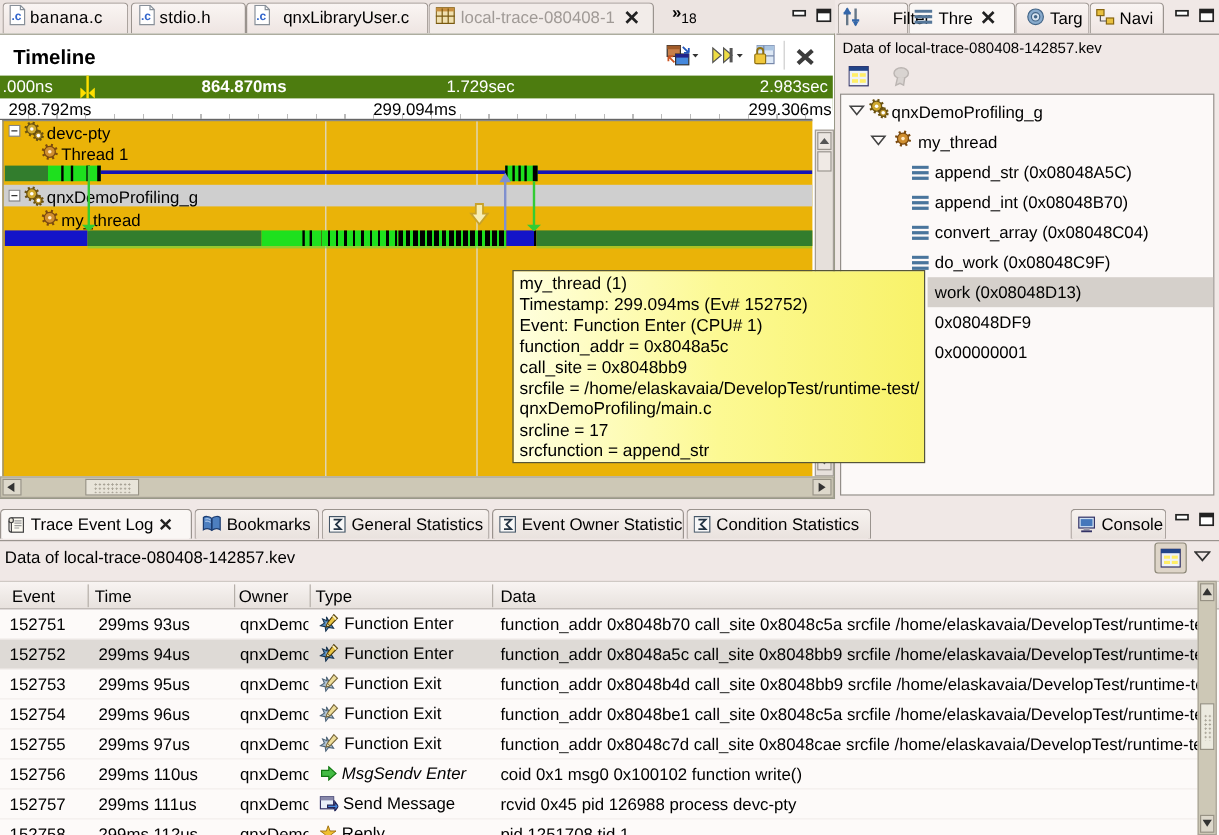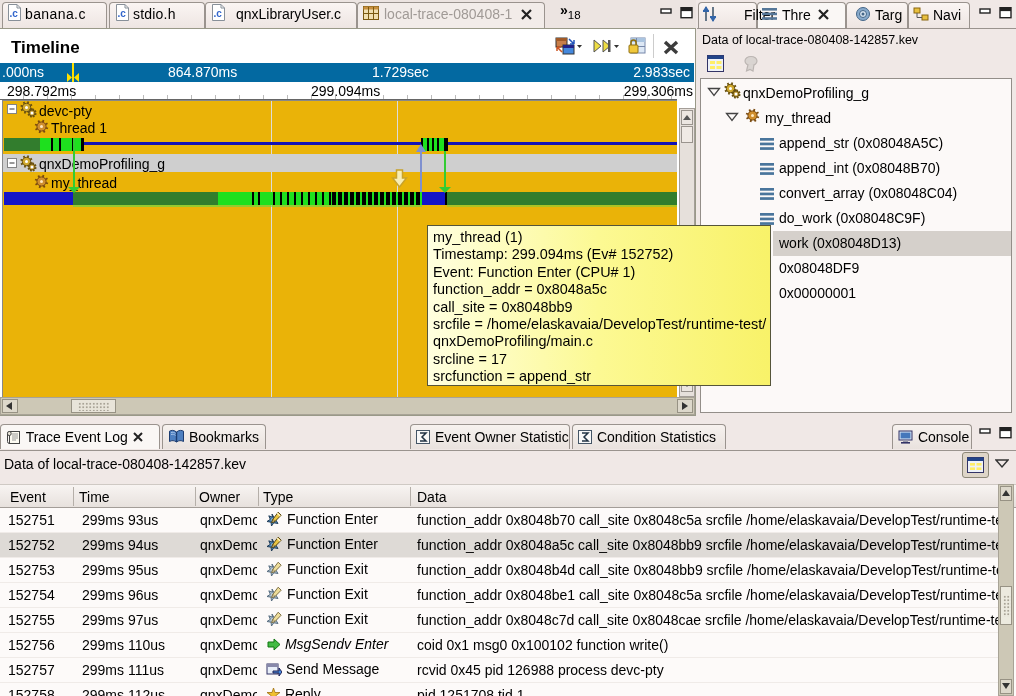--- a/index.html
+++ b/index.html
@@ -80,23 +80,23 @@
  <line x1="8.5" y1="1" x2="8.5" y2="16" stroke="#7788aa"></line>
     <line x1="3" y1="9.5" x2="17" y2="9.5" stroke="#7788aa"></line>
  <rect x="1" y="8" width="9" height="8" rx="1" fill="#f0c83c" stroke="#907010"></rect>
  <path d="M3 8 L3 5.5 A2.5 2.5 0 0 1 8 5.5 L8 8" fill="none" stroke="#907010" stroke-width="1.6"></path>
 </svg>
 <div class="abs" style="left:653px;top:34px;width:1px;height:24px;background:#ccc;"></div>
 <svg class="abs" style="left:662px;top:39px" width="18" height="17">
     <path d="M3 3 L15 14 M15 3 L3 14" stroke="#3c3c3c" stroke-width="3.4"></path>
   </svg>
 
-<div class="abs" style="left:0;top:63px;width:694px;height:29px;background:#0369a1;">
+<div class="abs" style="left:0;top:63px;width:694px;height:29px;background:#4d7c0f;">
   <div class="abs" style="left:2px;top:1px;color:#fff;">.000ns</div>
-  <div class="abs" style="left:168px;top:1px;color:#fff;">864.870ms</div>
+  <div class="abs" style="left:168px;top:1px;color:#fff;font-weight:bold;">864.870ms</div>
   <div class="abs" style="left:372px;top:1px;color:#fff;">1.729sec</div>
   <div class="abs" style="right:4px;top:1px;color:#fff;">2.983sec</div>
   <div class="abs" style="left:0;bottom:0;width:694px;height:5px;background:repeating-linear-gradient(90deg, rgba(255,240,215,0) 0px, rgba(255,240,215,0) 3.8px, rgba(252,240,220,0.95) 3.8px, rgba(252,240,220,0.95) 4.8px);"></div>
   <div class="abs" style="left:0;bottom:0;width:694px;height:8px;background:repeating-linear-gradient(90deg, rgba(255,240,215,0) 0px, rgba(255,240,215,0) 23px, rgba(252,240,220,0.95) 23px, rgba(252,240,220,0.95) 24px);"></div>
   <div class="abs" style="left:72px;top:0;width:2px;height:19px;background:#ffe000;"></div>
   <svg class="abs" style="left:66px;top:10px" width="14" height="9">
       <path d="M1 0 L6 4.5 L1 9 Z" fill="#ffe000"></path>
       <path d="M13 0 L8 4.5 L13 9 Z" fill="#ffe000"></path>
     </svg>
 </div>
@@ -420,20 +420,24 @@
         <rect x="1.5" y="1.5" width="3.6" height="4" rx="1.6" fill="#e8e4d8" stroke="#444"></rect>
         <path d="M3.5 13.5 Q1.5 13.5 1.5 11.5 L1.5 4" fill="none" stroke="#444"></path>
       </svg> Trace Event Log <svg width="12" height="12" style="vertical-align:-1px">
         <path d="M2 2 L10 10 M10 2 L2 10" stroke="#222" stroke-width="2"></path>
       </svg></div>
     <div class="abs" style="left:162px;top:0;width:104px;height:25px;border:1px solid #9a938e;border-bottom:none;border-radius:4px 4px 0 0;background:linear-gradient(#f7f2ef,#e9e2de);white-space:nowrap;padding:4px 0 0 5px;overflow:hidden;"><svg width="17" height="15" style="vertical-align:-2px">
         <path d="M8.5 3 C6 0.8 2.8 1.2 1.5 2.2 L1.5 12.5 C3.5 11.2 6.5 11.3 8.5 13 C10.5 11.3 13.5 11.2 15.5 12.5 L15.5 2.2 C14.2 1.2 11 0.8 8.5 3 Z" fill="#4d7fc0" stroke="#1c3c70" stroke-width="1"></path>
         <path d="M8.5 3 L8.5 13" stroke="#1c3c70" stroke-width="1.4"></path>
         <path d="M3 3.5 C4.5 3 6.5 3.4 7.5 4.4 M3 5.5 C4.5 5 6.5 5.4 7.5 6.4" stroke="#a8c4e8" stroke-width="1" fill="none"></path>
       </svg> Bookmarks</div>
+    <div class="abs" style="left:268px;top:0;width:140px;height:25px;border:1px solid #9a938e;border-bottom:none;border-radius:4px 4px 0 0;background:linear-gradient(#f7f2ef,#e9e2de);white-space:nowrap;padding:4px 0 0 5px;overflow:hidden;"><svg width="15" height="14" style="vertical-align:-2px">
+        <rect x="0.5" y="0.5" width="13" height="13" fill="#f8f8f8" stroke="#445566"></rect>
+        <path d="M4 3 L10 3 L6 7 L10 11 L4 11" fill="none" stroke="#223344" stroke-width="1.5"></path>
+      </svg> General Statistics</div>
     <div class="abs" style="left:572px;top:0;width:154px;height:25px;border:1px solid #9a938e;border-bottom:none;border-radius:4px 4px 0 0;background:linear-gradient(#f7f2ef,#e9e2de);white-space:nowrap;padding:4px 0 0 5px;overflow:hidden;"><svg width="15" height="14" style="vertical-align:-2px">
         <rect x="0.5" y="0.5" width="13" height="13" fill="#f8f8f8" stroke="#445566"></rect>
         <path d="M4 3 L10 3 L6 7 L10 11 L4 11" fill="none" stroke="#223344" stroke-width="1.5"></path>
       </svg> Condition Statistics</div>
     <div class="abs" style="left:410px;top:0;width:160px;height:25px;border:1px solid #9a938e;border-bottom:none;border-radius:4px 4px 0 0;background:linear-gradient(#f7f2ef,#e9e2de);white-space:nowrap;padding:4px 0 0 5px;overflow:hidden;"><svg width="15" height="14" style="vertical-align:-2px">
         <rect x="0.5" y="0.5" width="13" height="13" fill="#f8f8f8" stroke="#445566"></rect>
         <path d="M4 3 L10 3 L6 7 L10 11 L4 11" fill="none" stroke="#223344" stroke-width="1.5"></path>
       </svg> Event Owner Statistic</div>
     <div class="abs" style="left:892px;top:0;width:80px;height:25px;border:1px solid #9a938e;border-bottom:none;border-radius:4px 4px 0 0;background:linear-gradient(#f7f2ef,#e9e2de);white-space:nowrap;padding:4px 0 0 5px;overflow:hidden;"><svg width="16" height="14" style="vertical-align:-2px">
         <rect x="1" y="1" width="13" height="9" fill="#cfe0f2" stroke="#336"></rect>

